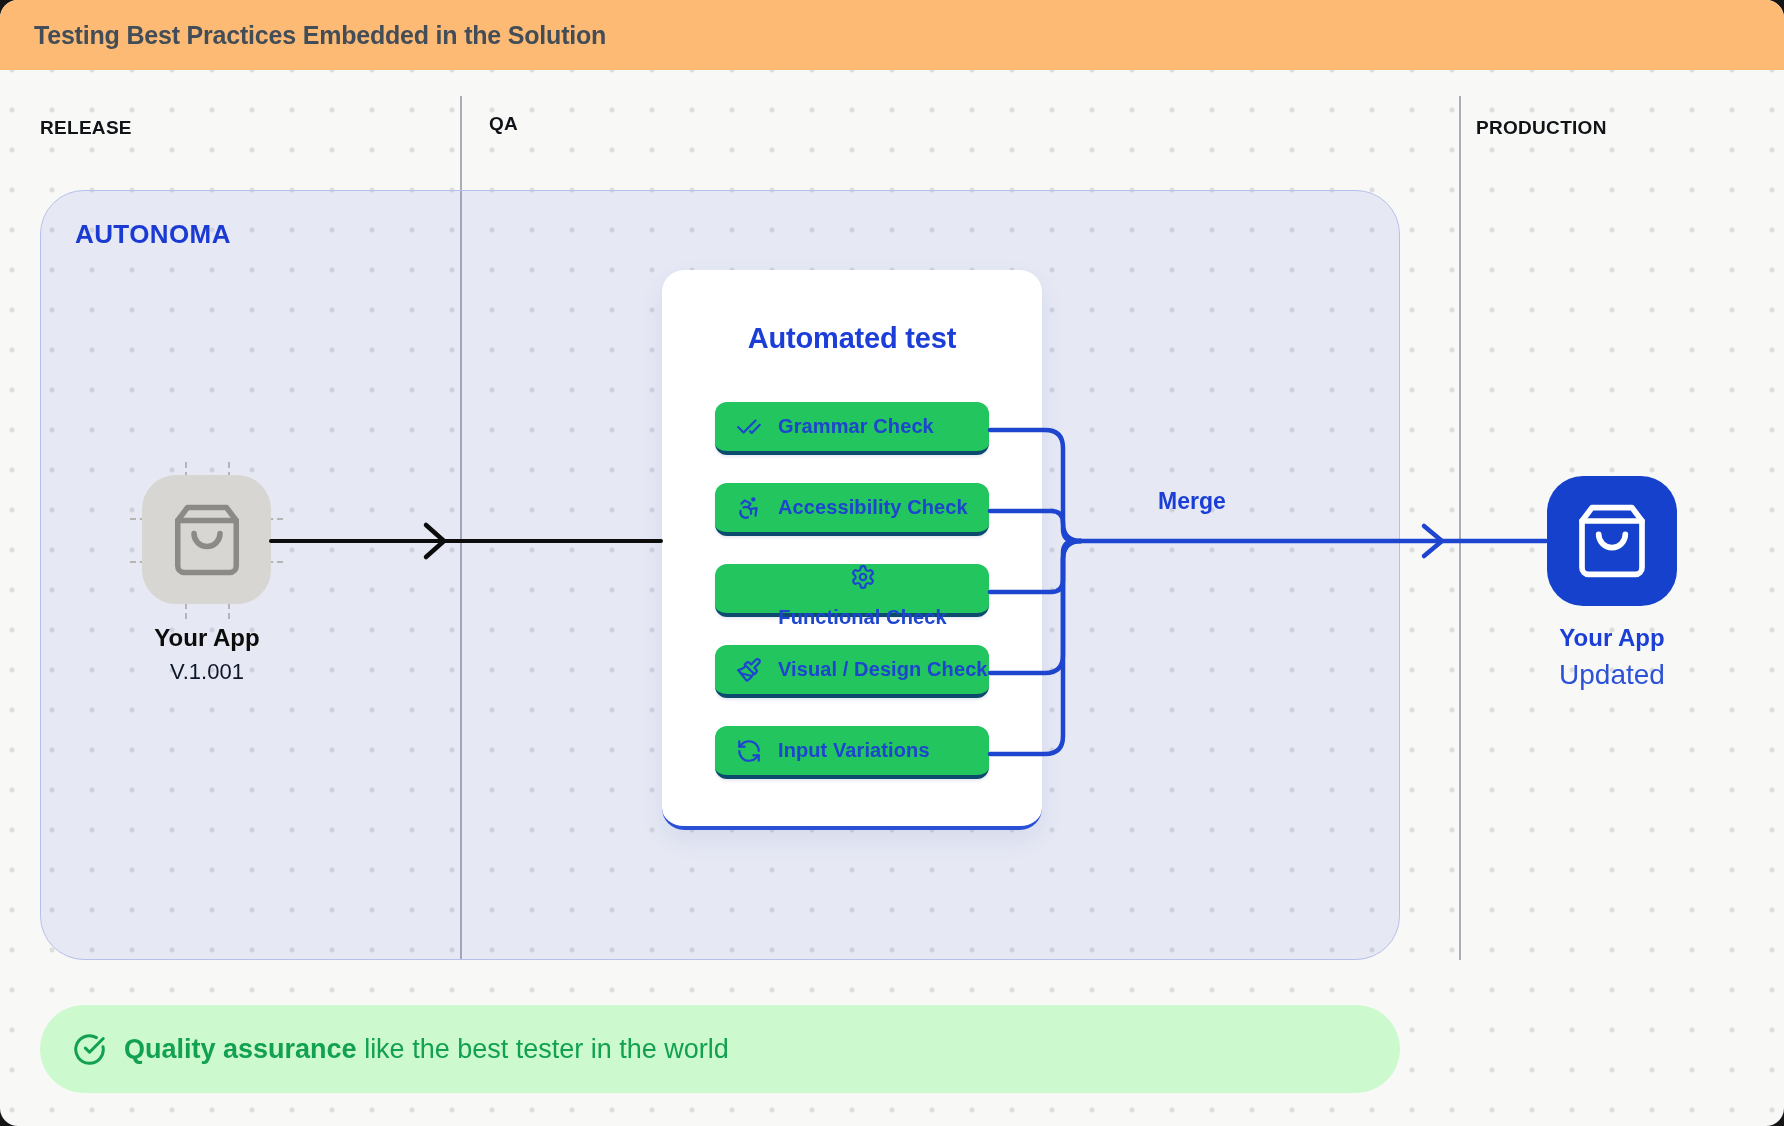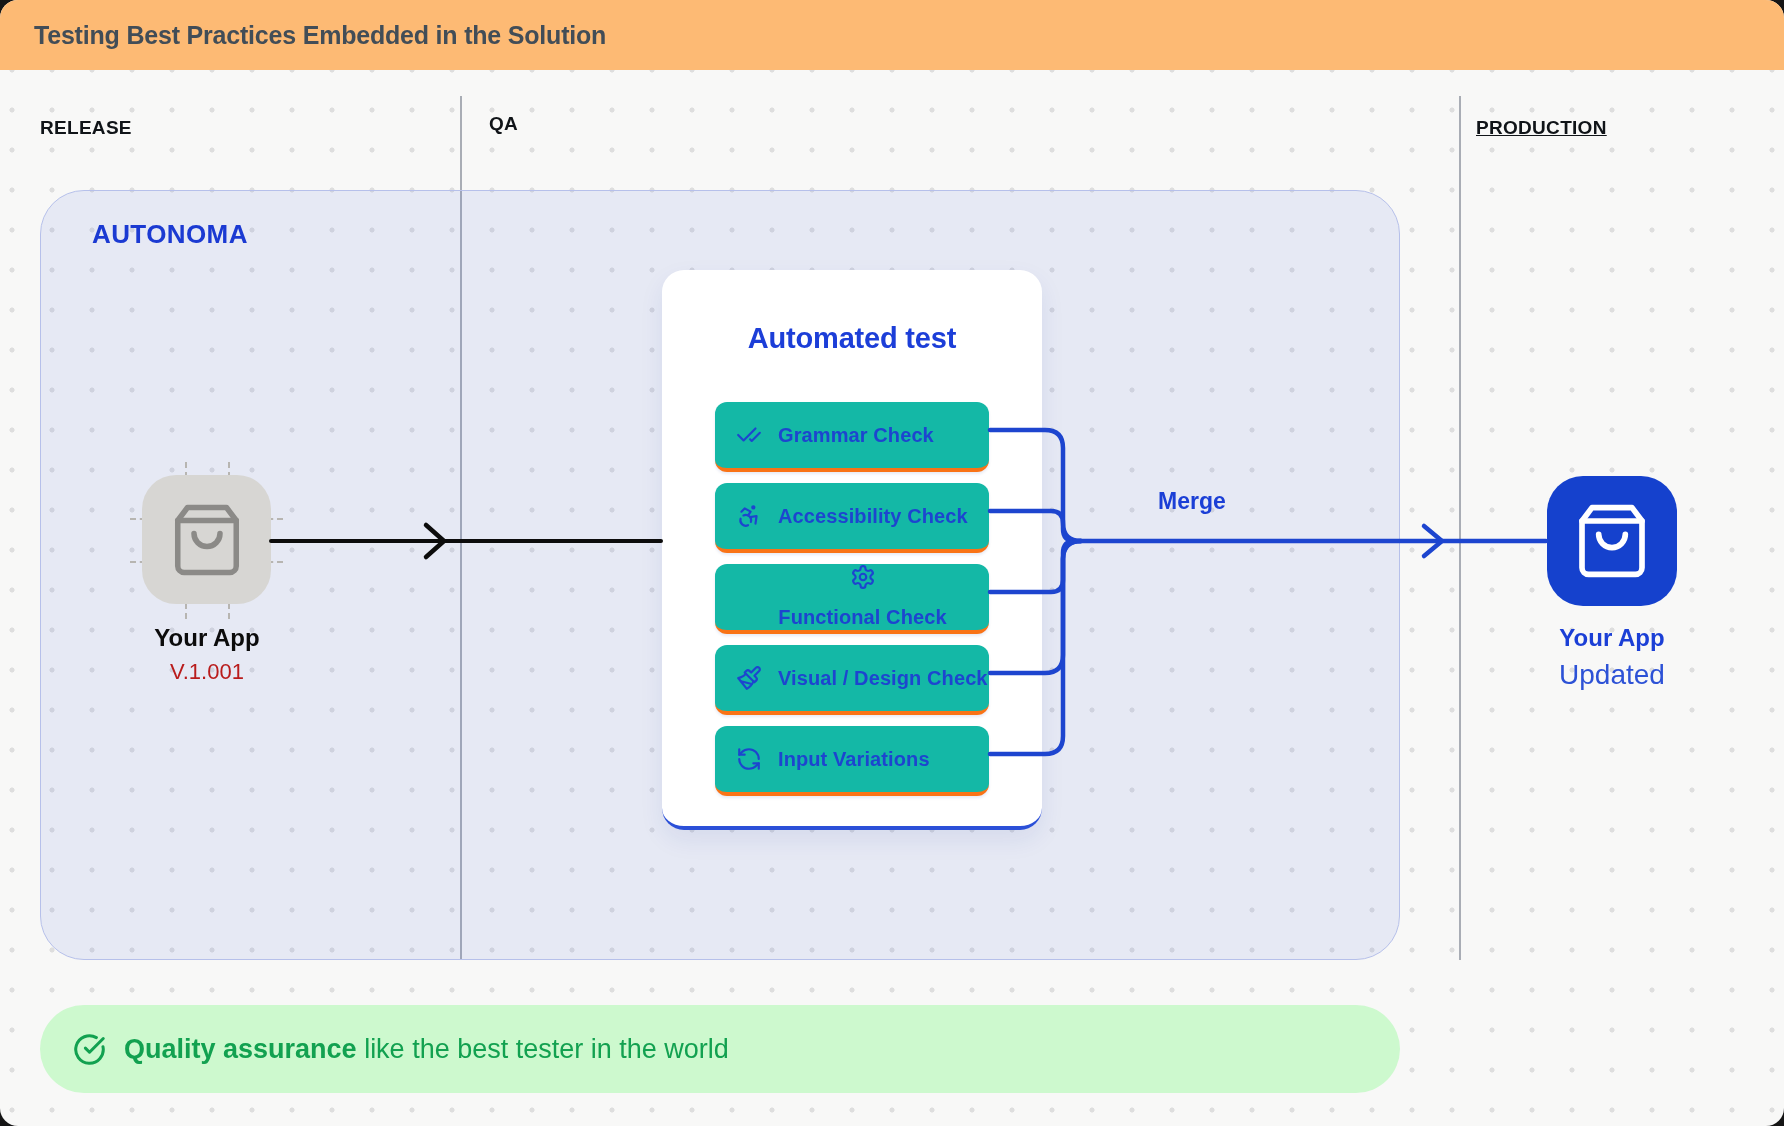--- a/index.html
+++ b/index.html
@@ -20,67 +20,67 @@
   
   .dotgrid {
     position:absolute; left:0; top:70px; right:0; bottom:0;
     background-image: radial-gradient(circle, #dedede 2.2px, transparent 2.9px);
     background-size:40px 40px; background-position:-8px 20px;
   }
   
   .col-label { position:absolute; font-size:19px; font-weight:700; color:#101418; letter-spacing:0.3px; }
   .col-release   { left:40px;   top:117px; }
   .col-qa        { left:489px;  top:113px; }
-  .col-production{ left:1476px; top:117px;text-decoration:underline; }
+  .col-production{ left:1476px; top:117px; }
   .vdivider { position:absolute; width:2px; background:#a9adb5; top:96px; height:864px; }
   .vdivider.qa   { left:460px; }
   .vdivider.prod { left:1459px; }
   
   .autonoma-box {
     position:absolute; left:40px; top:190px; width:1360px; height:770px;
     border-radius:44px; background:rgba(79,104,222,0.10);
     border:1.5px solid #b6c0ea; box-sizing:border-box;
   }
   .autonoma-label {
     position:absolute; left:75px; top:219px;
-    font-size:26px; font-weight:800; color:#1b3ad2; letter-spacing:0.4px;margin-left:17px;
+    font-size:26px; font-weight:800; color:#1b3ad2; letter-spacing:0.4px;
   }
   
   .app-icon-release {
     position:absolute; left:142px; top:475px; width:129px; height:129px;
     border-radius:34px; background:#d7d6d3;
     display:flex; align-items:center; justify-content:center;
   }
   .app-icon-release svg { width:78px; height:78px; color:#8b8a87; }
   .guide { position:absolute; }
   .guide.v { width:0; height:157px; top:462px; border-left:2px dashed #b7b5b1; }
   .guide.h { height:0; width:153px; left:130px; border-top:2px dashed #b7b5b1; }
   .gv1 { left:185px; } .gv2 { left:228px; }
   .gh1 { top:518px; }  .gh2 { top:561px; }
   .release-name {
     position:absolute; left:92px; top:624px; width:230px; text-align:center;
     font-size:24px; font-weight:700; color:#0c0c0c;
   }
   .release-version {
     position:absolute; left:92px; top:659px; width:230px; text-align:center;
-    font-size:22px; font-weight:400; color:#b91c1c;
+    font-size:22px; font-weight:400; color:#0f172a;
   }
   
   .test-card {
     position:absolute; left:662px; top:270px; width:380px; height:556px;
     background:#ffffff; border-radius:22px; border-bottom:4px solid #2b50d8;
     box-shadow:0 10px 24px rgba(30,50,150,0.08); box-sizing:content-box;
   }
   .card-title {
     position:absolute; left:0; right:0; top:52px; text-align:center;
     font-size:29px; font-weight:800; color:#1c3ed8; letter-spacing:-0.2px;
   }
   .pill {
-    position:absolute; left:715px; width:274px; height:70px;
-    background:#14b8a6; border-radius:12px; border-bottom:4px solid #f97316;
+    position:absolute; left:715px; width:274px; height:53px;
+    background:#22c55e; border-radius:12px; border-bottom:4px solid #0c4a6e;
     box-shadow:0 2px 3px rgba(30,50,150,0.10);
     display:flex; align-items:center; padding-left:21px; gap:16px;
     box-sizing:border-box;
   }
   .pill svg { width:26px; height:26px; color:#1d45cf; flex:none; }
   .pill-label { font-size:20px; font-weight:700; color:#1d45cf; letter-spacing:0.1px; }
   .pill1 { top:402px; } .pill2 { top:483px; } .pill3 { top:564px;flex-direction:column; }
   .pill4 { top:645px; } .pill5 { top:726px; }
   
   .flow-svg { position:absolute; left:0; top:0; z-index:5; pointer-events:none; }

